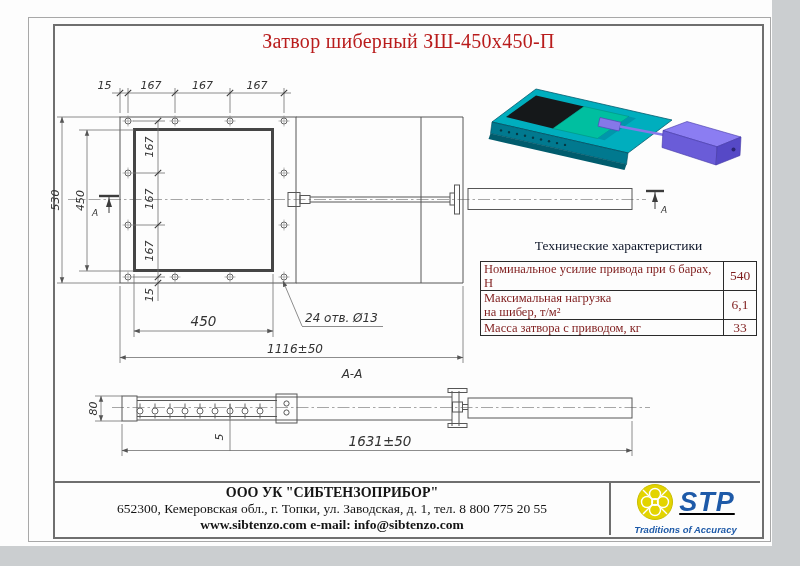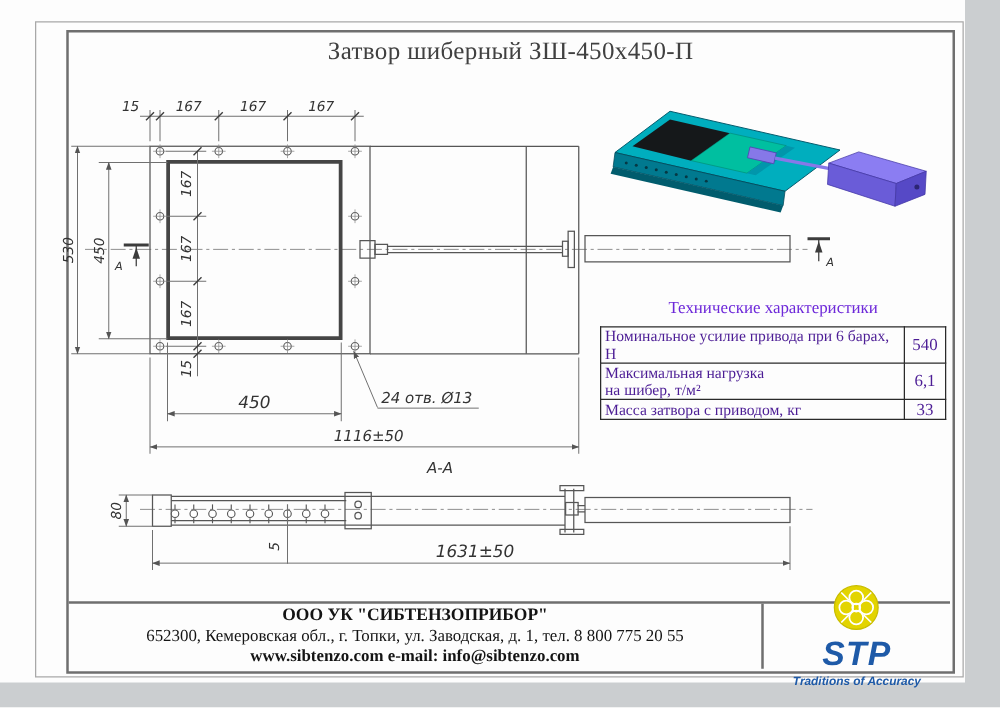--- a/index.html
+++ b/index.html
@@ -2,46 +2,46 @@
 <html><head>
 <meta charset="utf-8">
 <style>
   html,body{margin:0;padding:0;}
   .stage{position:relative;width:800px;height:566px;background:#cbced0;overflow:hidden;
          font-family:"Liberation Serif",serif;}
   .page{position:absolute;left:0;top:0;width:772px;height:546px;background:#fdfdfd;}
   .outer-border{position:absolute;left:28px;top:17px;width:741px;height:523px;border:1px solid #a8a8a8;}
   .inner-frame{position:absolute;left:53px;top:24px;width:707px;height:511px;border:2px solid #6f6f6f;}
   .doc-title{position:absolute;left:53px;top:30px;width:711px;text-align:center;
-             font-size:20px;color:#404040;letter-spacing:.3px;}
+             font-size:20px;color:#b91c1c;letter-spacing:.3px;}
   .drawing-svg{position:absolute;left:0;top:0;pointer-events:none;}
   .ln{stroke:#565656;fill:none;stroke-width:1;}
   .lnT{stroke:#454545;fill:none;stroke-width:3;}
   .dim{stroke:#707070;fill:none;stroke-width:.8;}
   .tick{stroke:#3c3c3c;stroke-width:1.1;}
   .cl{stroke:#8f8f8f;fill:none;stroke-width:.8;stroke-dasharray:12 3 2.5 3;}
   .dimtxt{font-family:"DejaVu Sans",sans-serif;font-style:italic;fill:#333;}
   .d9{font-size:9px}.d11{font-size:11px}.d12{font-size:12px}.d13{font-size:13.5px}
   .tbl-title{position:absolute;left:480px;top:238px;width:277px;text-align:center;
-             font-size:13.5px;color:#6d28d9;}
+             font-size:13.5px;color:#0f172a;}
   table.spec{position:absolute;left:480px;top:261px;width:277px;border-collapse:collapse;
-             table-layout:fixed;font-size:12.5px;color:#4c1d95;}
+             table-layout:fixed;font-size:12.5px;color:#7f1d1d;}
   table.spec td{border:1px solid #2a2a2a;line-height:1.12;padding:0 3px;}
   table.spec td.lbl{white-space:pre-line;}
   table.spec td.val{width:26px;text-align:center;font-size:13.5px;}
   .footer-line{position:absolute;left:55px;top:481px;width:705px;height:2px;background:#6f6f6f;}
   .footer-vdiv{position:absolute;left:609px;top:483px;width:2px;height:52px;background:#6f6f6f;}
   .footer-text{position:absolute;left:55px;top:482px;width:554px;height:53px;display:flex;
                flex-direction:column;align-items:center;justify-content:center;color:#141414;}
   .footer-text .l1{font-size:14px;font-weight:bold;}
   .footer-text .l2{font-size:13.5px;font-weight:normal;}
   .footer-text .l3{font-size:13.5px;font-weight:bold;}
   .logo{position:absolute;left:611px;top:483px;width:149px;height:52px;display:flex;
         flex-direction:column;align-items:center;justify-content:center;}
-  .logo-top{display:flex;flex-direction:column;align-items:center;gap:5px;}
+  .logo-top{display:flex;align-items:center;gap:5px;text-decoration:underline;}
   .stp-name{font-family:"Liberation Sans",sans-serif;font-weight:bold;font-style:italic;
             font-size:27px;line-height:1;color:#1e5aa8;letter-spacing:1px;}
   .logo-rule{width:120px;height:2px;background:#1e5aa8;margin-top:1px;}
   .stp-tagline{font-family:Liberation Sans, sans-serif;font-weight:bold;font-style:italic;
                font-size:9.5px;color:#1e5aa8;margin-top:2px;white-space:nowrap;}
 </style>
 </head>
 <body>
 
 <div class="stage">

